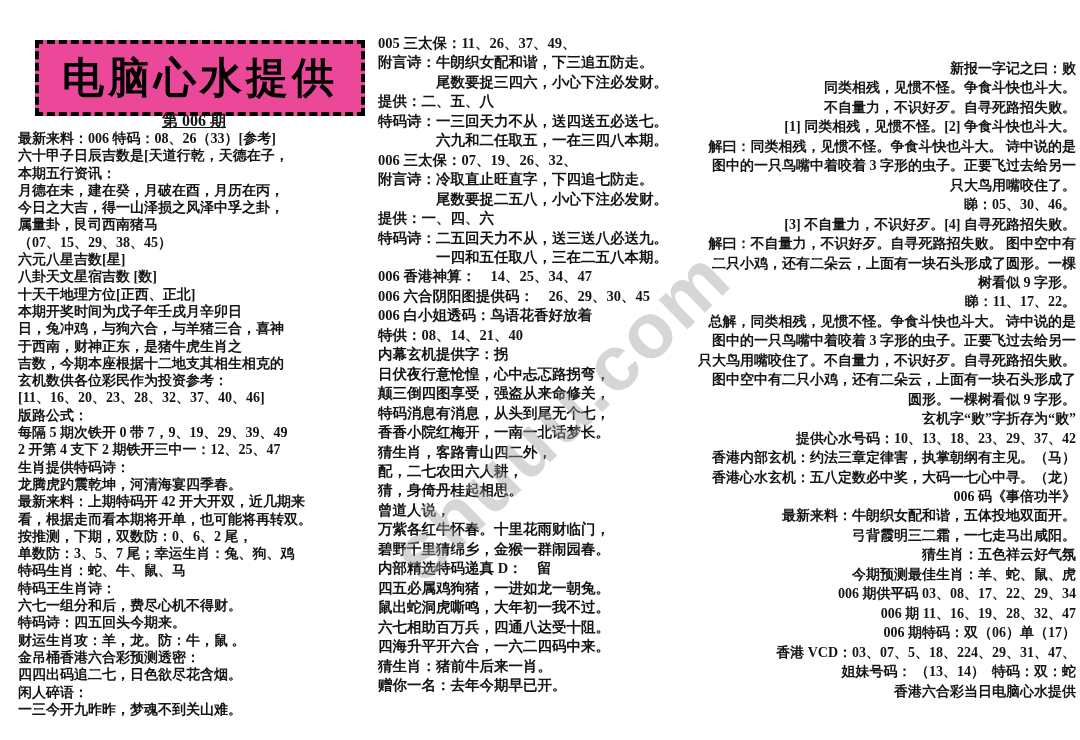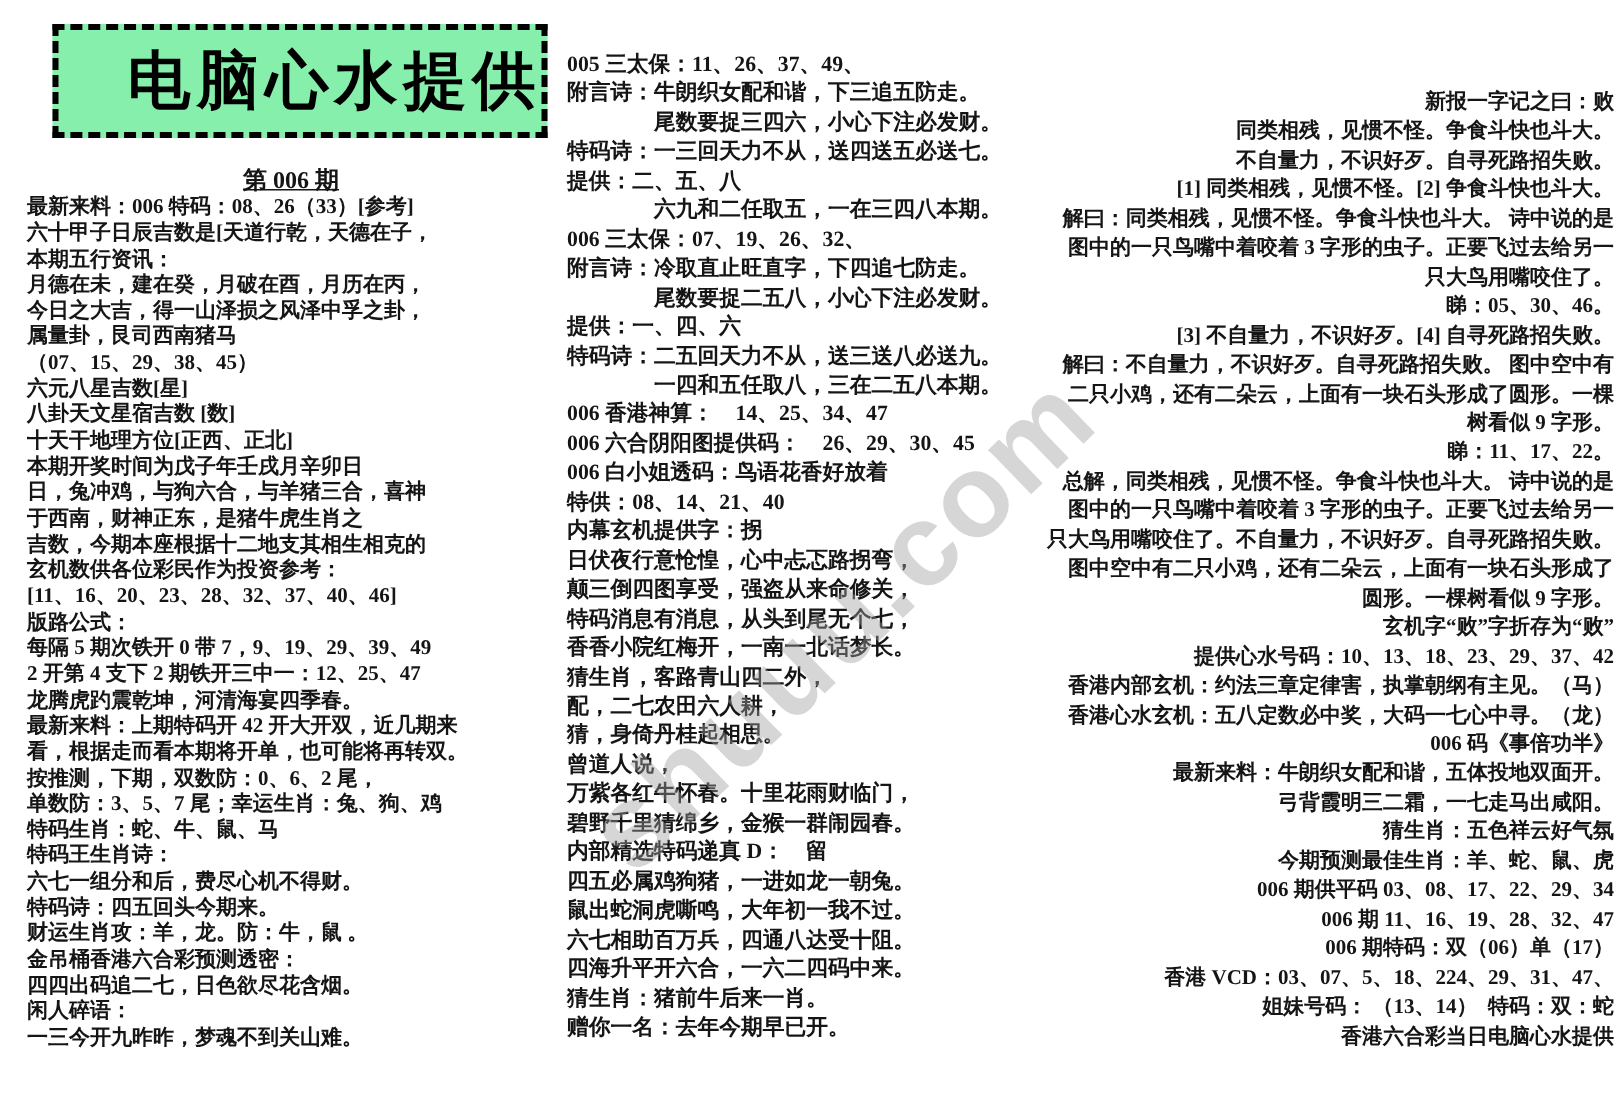--- a/index.html
+++ b/index.html
@@ -3,24 +3,24 @@
 <meta charset="utf-8">
 <style>
   html,body{margin:0;padding:0;}
   body{
     width:1080px;height:740px;position:relative;overflow:hidden;
     background:#ffffff;color:#151515;
     font-family:"Liberation Serif","DejaVu Serif",serif;
     font-weight:700;
   }
   .title-box{
-    position:absolute;left:35px;top:16px;width:322px;height:68px;
+    position:absolute;left:35px;top:40px;width:322px;height:68px;
     border:4px dashed #000;
-    display:flex;align-items:center;justify-content:flex-end;
-    background:#86efac;
+    display:flex;align-items:center;justify-content:center;
+    background:#ec4899;
   }
   .title-box .title-text{
     font-family:"Liberation Sans","DejaVu Sans",sans-serif;
     font-weight:900;font-size:42px;letter-spacing:4px;color:#000;
     white-space:nowrap;
   }
   .col{position:absolute;}
   .col .line{white-space:pre;}
   .col-left{left:18px;top:111px;width:352px;font-size:14px;line-height:17.3px;}
   .issue-heading{
@@ -59,20 +59,21 @@
       <div class="line">十天干地理方位[正西、正北]</div>
       <div class="line">本期开奖时间为戊子年壬戌月辛卯日</div>
       <div class="line">日，兔冲鸡，与狗六合，与羊猪三合，喜神</div>
       <div class="line">于西南，财神正东，是猪牛虎生肖之</div>
       <div class="line">吉数，今期本座根据十二地支其相生相克的</div>
       <div class="line">玄机数供各位彩民作为投资参考：</div>
       <div class="line">[11、16、20、23、28、32、37、40、46]</div>
       <div class="line">版路公式：</div>
       <div class="line">每隔 5 期次铁开 0 带 7，9、19、29、39、49</div>
       <div class="line">2 开第 4 支下 2 期铁开三中一：12、25、47</div>
+      <div class="line">生肖提供特码诗：</div>
       <div class="line">龙腾虎趵震乾坤，河清海宴四季春。</div>
       <div class="line">最新来料：上期特码开 42 开大开双，近几期来</div>
       <div class="line">看，根据走而看本期将开单，也可能将再转双。</div>
       <div class="line">按推测，下期，双数防：0、6、2 尾，</div>
       <div class="line">单数防：3、5、7 尾；幸运生肖：兔、狗、鸡</div>
       <div class="line">特码生肖：蛇、牛、鼠、马</div>
       <div class="line">特码王生肖诗：</div>
       <div class="line">六七一组分和后，费尽心机不得财。</div>
       <div class="line">特码诗：四五回头今期来。</div>
       <div class="line">财运生肖攻：羊，龙。防：牛，鼠 。</div>
@@ -81,22 +82,22 @@
       <div class="line">闲人碎语：</div>
       <div class="line">一三今开九昨昨，梦魂不到关山难。</div>
     </div>
 </div>
 
 <div class="col col-mid">
   <div>
       <div class="line">005 三太保：11、26、37、49、</div>
       <div class="line">附言诗：牛朗织女配和谐，下三追五防走。</div>
       <div class="line">　　　　尾数要捉三四六，小心下注必发财。</div>
+      <div class="line">提供：二、五、八</div>
       <div class="line">特码诗：一三回天力不从，送四送五必送七。</div>
-      <div class="line">提供：二、五、八</div>
       <div class="line">　　　　六九和二任取五，一在三四八本期。</div>
       <div class="line">006 三太保：07、19、26、32、</div>
       <div class="line">附言诗：冷取直止旺直字，下四追七防走。</div>
       <div class="line">　　　　尾数要捉二五八，小心下注必发财。</div>
       <div class="line">提供：一、四、六</div>
       <div class="line">特码诗：二五回天力不从，送三送八必送九。</div>
       <div class="line">　　　　一四和五任取八，三在二五八本期。</div>
       <div class="line">006 香港神算：　14、25、34、47</div>
       <div class="line">006 六合阴阳图提供码：　26、29、30、45</div>
       <div class="line">006 白小姐透码：鸟语花香好放着</div>

